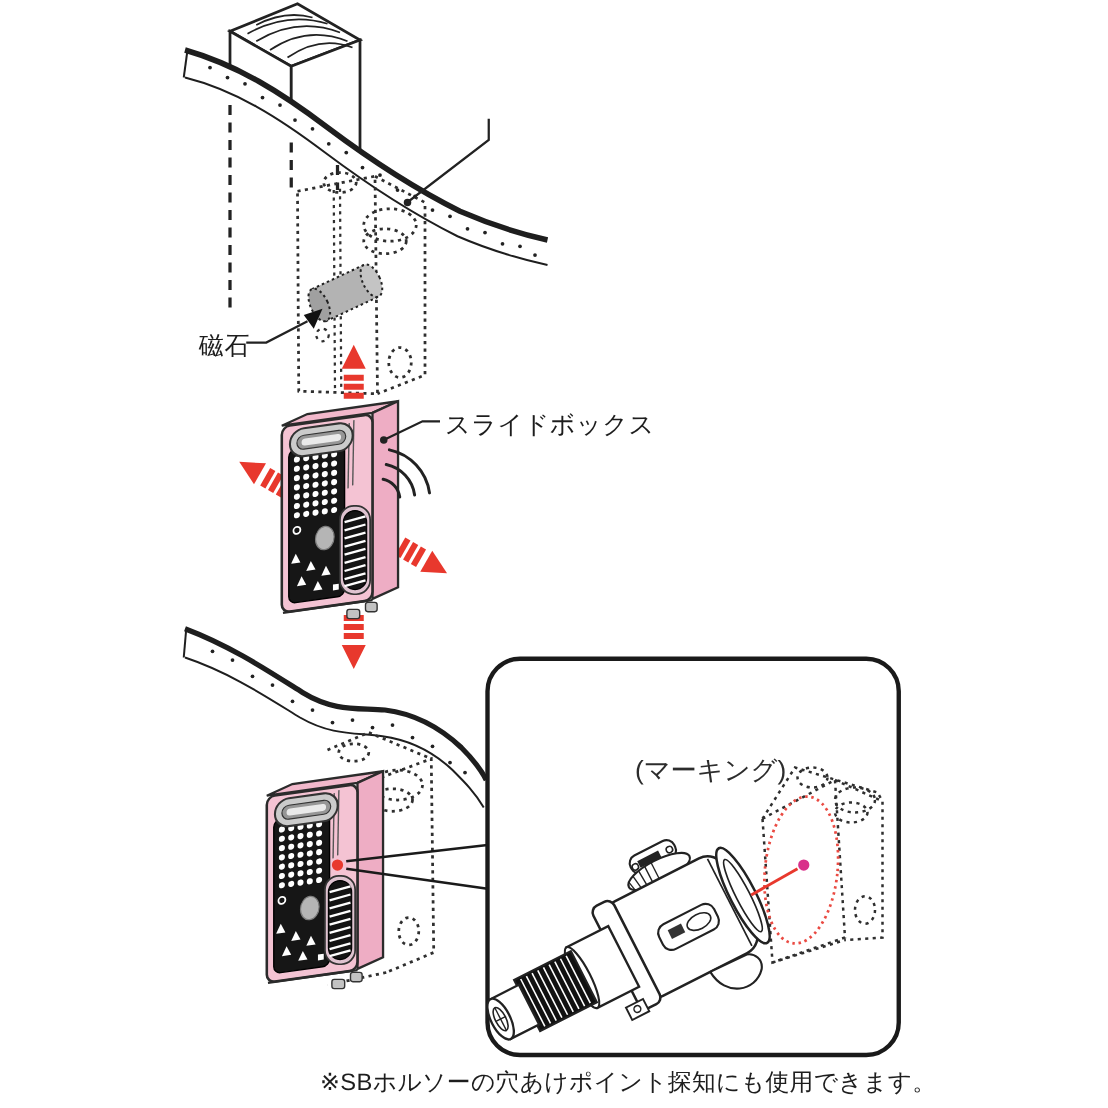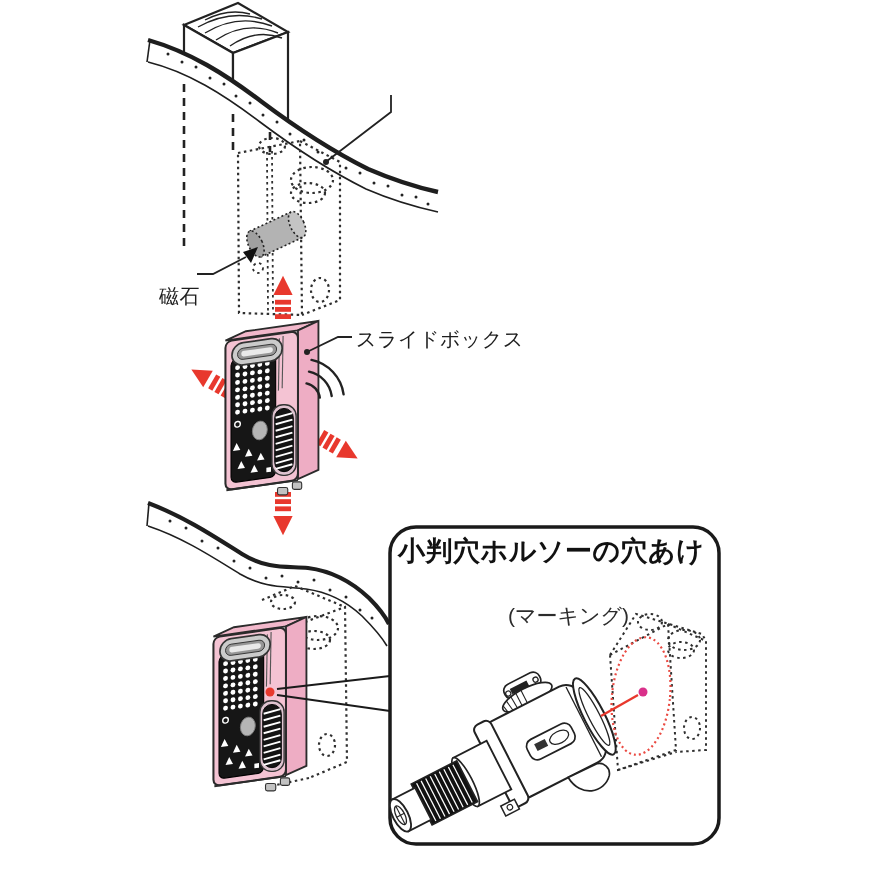--- a/index.html
+++ b/index.html
@@ -311,20 +311,20 @@
     <ellipse cx="-138" cy="0" rx="9" ry="21" stroke-width="2.2"></ellipse>
     <ellipse cx="-138" cy="0" rx="5" ry="12" stroke-width="1.5" fill="none"></ellipse>
     <line x1="-138" y1="-12" x2="-138" y2="12" stroke-width="1.3"></line>
     <line x1="-143" y1="0" x2="-133" y2="0" stroke-width="1.3"></line>
   </g>
 
   <line x1="601" y1="716" x2="638" y2="695" stroke="#e8382d" stroke-width="2.4"></line>
   <circle cx="643" cy="692" r="4.5" fill="#d9308a"></circle>
 </svg>
 
-<div class="lbl lbl-std" style="left:159px;top:263px;margin-top:20px;">磁石</div>
+<div class="lbl lbl-std" style="left:159px;top:263px;">磁石</div>
 <div class="lbl lbl-std" style="left:356px;top:326px;">スライドボックス</div>
 
-<div class="lbl ttl" style="left:398px;top:533px;">小判穴ホルソーの穴あけ</div>
 <div class="lbl sub" style="left:508px;top:602px;">(マーキング)</div>
 
+<div class="lbl note" style="left:256px;top:853px;">※SBホルソーの穴あけポイント探知にも使用できます。</div>
 
 </div>
 
 </body></html>

